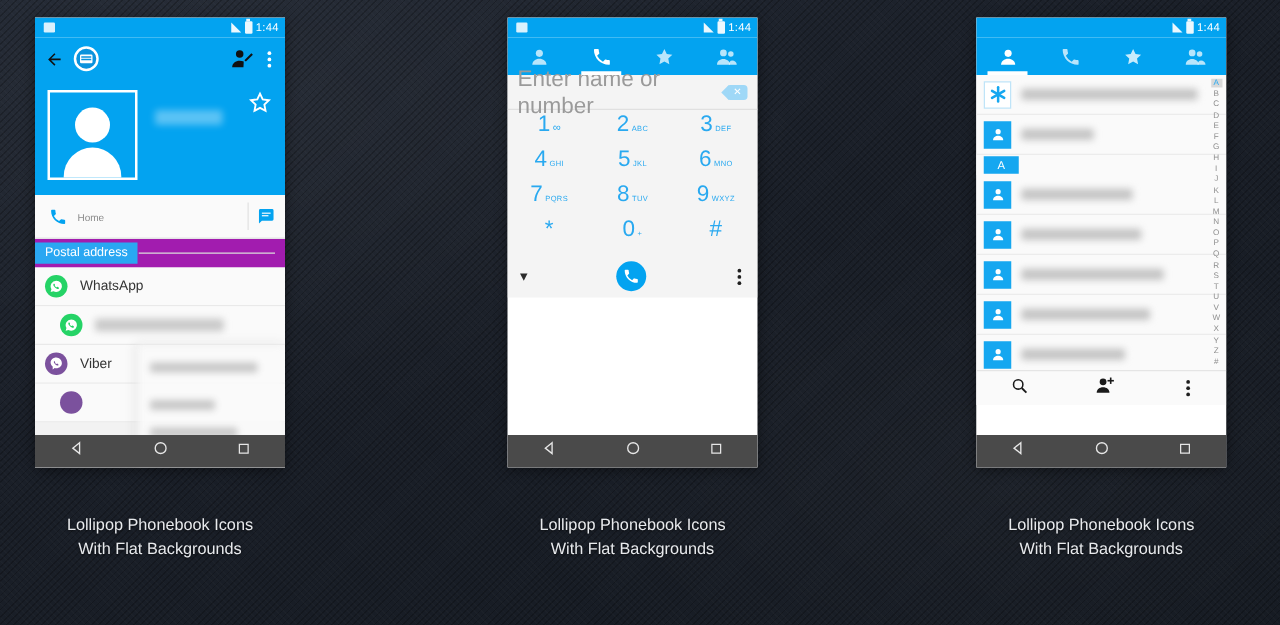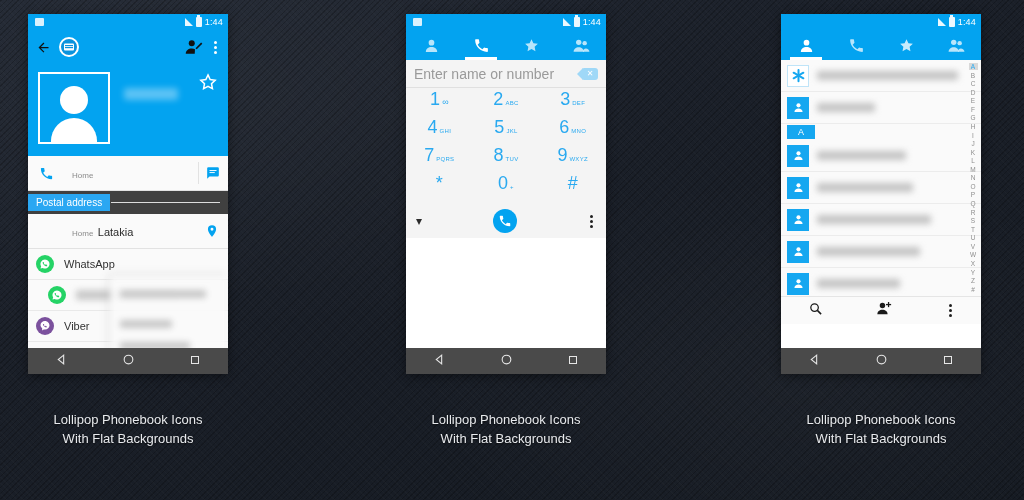--- a/index.html
+++ b/index.html
@@ -90,36 +90,36 @@
     filter: blur(3px);
     border-radius: 2px;
   }
   .hero-star { position: absolute; right: 10px; top: 8px; }
 
   
   .detail-area { background: #f2f2f2; height: 218px; position: relative; overflow: hidden; }
   .row {
     background: #fafafa;
     display: flex; align-items: center;
-    padding: 6px 8px; gap: 16px;
+    padding: 6px 8px; gap: 6px;
     border-bottom: 1px solid #e2e2e2;
     min-height: 34px;
     position: relative;
   }
   .row .lead { width: 20px; display:flex; align-items:center; justify-content:center; flex:none; }
   .row .body { flex: 1; min-width: 0; }
   .row .trail { width: 22px; display:flex; align-items:center; justify-content:center; flex:none;
                 border-left: 1px solid #e2e2e2; padding-left: 6px; height: 22px; }
   .lbl { font-size: 8px; color: #8b8b8b; line-height: 10px; }
   .val { font-size: 11px; color: #2b2b2b; line-height: 13px; }
   .val.blur { height: 11px; width: 78%; background: #c9c9c9; filter: blur(3.2px); border-radius:2px; }
 
   .sect {
     display: flex; align-items: center; gap: 1px;
-    background: #404040; padding: 3px 8px 3px 0; justify-content: center;
+    background: #a21caf; padding: 3px 8px 3px 0; justify-content: center;
   }
   .sect-chip {
     background: #2aa7f2; color: #fff; font-size: 10px;
     padding: 2px 8px 2px 8px; line-height: 13px; white-space: nowrap;
   }
   .sect-rule { flex: 1; height: 1px; background: #dcdcdc; }
 
   .conn-row { display:flex; align-items:center; gap:10px; padding: 6px 8px; background:#fafafa;
               border-bottom: 1px solid #e9e9e9; min-height: 30px; }
   .conn-label { font-size: 11px; color: #333; }
@@ -155,21 +155,21 @@
   .calllog {
     background: #f2f2f2; height: 118px;
     display: flex; align-items: center; justify-content: center;
   }
   .calllog-text { font-size: 11px; color: #4a4a4a; }
 
   .dial-input {
     background: #f4f4f4; border-bottom: 1px solid #e0e0e0;
     display: flex; align-items: center; padding: 6px 8px; gap: 6px; height: 28px;
   }
-  .dial-input .ph { flex: 1; font-size: 14px; color: #9a9a9a; }
+  .dial-input .ph { flex: 1; font-size: 18px; color: #9a9a9a; }
   .backspace {
     width: 16px; height: 12px; background: #9fd8f7; position: relative;
     border-radius: 2px 3px 3px 2px;
     display:flex; align-items:center; justify-content:center;
   }
   .backspace:before {
     content:""; position:absolute; left:-5px; top:0; width:0; height:0;
     border-top: 6px solid transparent; border-bottom: 6px solid transparent;
     border-right: 6px solid #9fd8f7;
   }
@@ -314,32 +314,20 @@
               <rect x="6" y="10.5" width="9" height="1.6" fill="#fff"></rect>
             </svg>
         </span>
       </div>
 
       <div class="sect">
         <span class="sect-chip">Postal address</span>
         <span class="sect-rule"></span>
       </div>
 
-      <div class="row">
-        <span class="lead"></span>
-        <span class="body">
-          <span class="lbl">Home</span>
-          <span class="val">Latakia</span>
-        </span>
-        <span class="trail" style="border-left:none">
-          <svg width="14" height="16" viewBox="0 0 24 24">
-              <path fill="#03A3F0" d="M12 2a7 7 0 00-7 7c0 5.2 7 13 7 13s7-7.8 7-13a7 7 0 00-7-7zm0 9.5A2.5 2.5 0 1112 6.5a2.5 2.5 0 010 5z"></path>
-            </svg>
-        </span>
-      </div>
 
 
       <div class="conn-row">
         <span class="wa">
           <svg width="12" height="12" viewBox="0 0 24 24">
               <path fill="#fff" d="M12 3a9 9 0 00-7.7 13.6L3 21l4.5-1.2A9 9 0 1012 3zm4.6 12.3c-.2.6-1.1 1.1-1.6 1.2-.4 0-.9.1-1.5-.1a12 12 0 01-5.5-4.8c-.4-.6-.7-1.4-.7-2.1 0-.8.4-1.2.6-1.4.2-.2.4-.2.6-.2h.4c.2 0 .3 0 .5.4l.7 1.6c0 .2 0 .3-.1.4l-.3.4c-.1.1-.3.3-.1.5.4.7 1 1.3 1.6 1.8.5.4.9.5 1.1.6.2 0 .3 0 .4-.1l.6-.7c.1-.2.3-.1.5-.1l1.6.8c.2.1.3.2.3.3z"></path>
             </svg>
         </span>
         <span class="conn-label">WhatsApp</span>
       </div>

